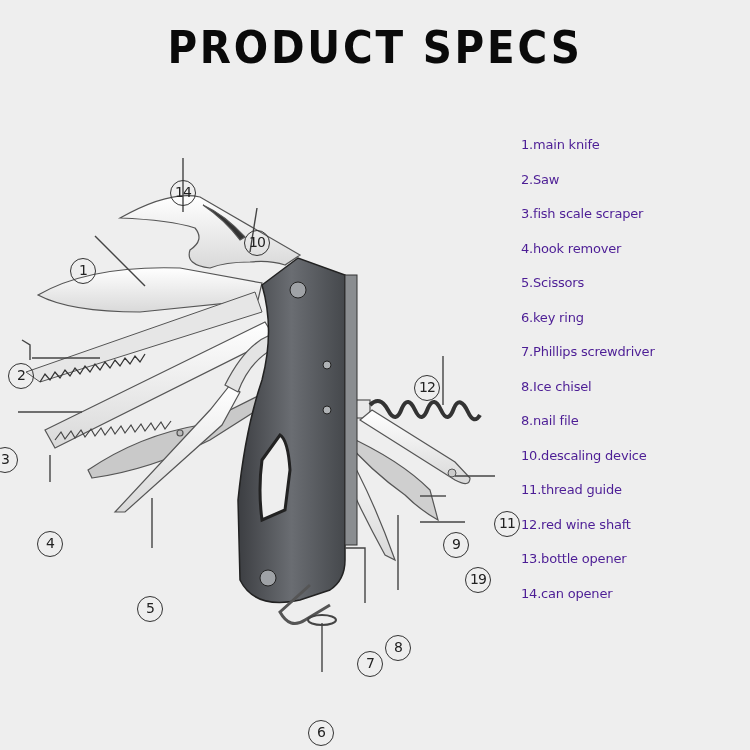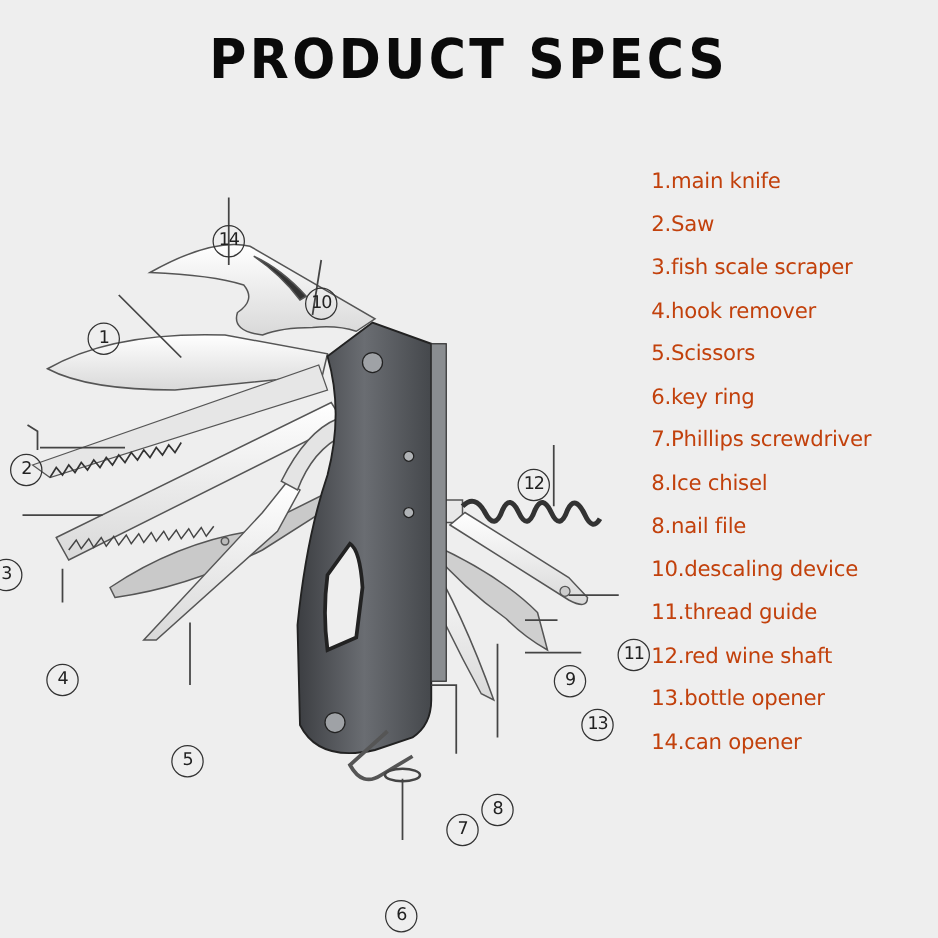--- a/index.html
+++ b/index.html
@@ -2,21 +2,21 @@
 <html><head>
 <meta charset="utf-8">
 <style>
   html, body { margin:0; padding:0; }
   body { width:750px; height:750px; background:#eeeeee; position:relative; overflow:hidden;
          font-family:"DejaVu Sans", sans-serif; color:#111; }
   .title { position:absolute; left:0; width:750px; top:22px; text-align:center;
            font-family:"DejaVu Sans", sans-serif; font-weight:bold; font-size:44px; letter-spacing:3px;
            color:#0a0a0a; transform:scaleX(0.92); }
   .legend { position:absolute; left:521px; top:128px; margin:0; padding:0; list-style:none; }
-  .legend li { font-family:"DejaVu Sans", sans-serif; font-size:17px; line-height:34.5px; color:#c2410c;
+  .legend li { font-family:"DejaVu Sans", sans-serif; font-size:13px; line-height:34.5px; color:#4c1d95;
                white-space:nowrap; letter-spacing:-0.2px; }
   svg.diagram { position:absolute; left:0; top:0; }
   .callout { position:absolute; width:26px; height:26px; border:1.6px solid #333; border-radius:50%;
              box-sizing:border-box; font-family:"DejaVu Sans", sans-serif; font-size:14px; line-height:23px;
              text-align:center; color:#222; background:transparent; letter-spacing:-1px;margin-top:47px; }
 </style>
 </head>
 <body>
 
 <div class="title">PRODUCT SPECS</div>
@@ -102,21 +102,21 @@
 <div class="callout" style="left:244px;top:183px;">10</div>
 <div class="callout" style="left:70px;top:211px;">1</div>
 <div class="callout" style="left:8px;top:316px;">2</div>
 <div class="callout" style="left:-8px;top:400px;">3</div>
 <div class="callout" style="left:37px;top:484px;">4</div>
 <div class="callout" style="left:137px;top:549px;">5</div>
 <div class="callout" style="left:308px;top:673px;">6</div>
 <div class="callout" style="left:357px;top:604px;">7</div>
 <div class="callout" style="left:385px;top:588px;">8</div>
 <div class="callout" style="left:443px;top:485px;">9</div>
-<div class="callout" style="left:465px;top:520px;">13</div>
+<div class="callout" style="left:465px;top:520px;">19</div>
 <div class="callout" style="left:494px;top:464px;">11</div>
 <div class="callout" style="left:414px;top:328px;">12</div>
 
 <ul class="legend">
   <li>1.main knife</li>
   <li>2.Saw</li>
   <li>3.fish scale scraper</li>
   <li>4.hook remover</li>
   <li>5.Scissors</li>
   <li>6.key ring</li>

